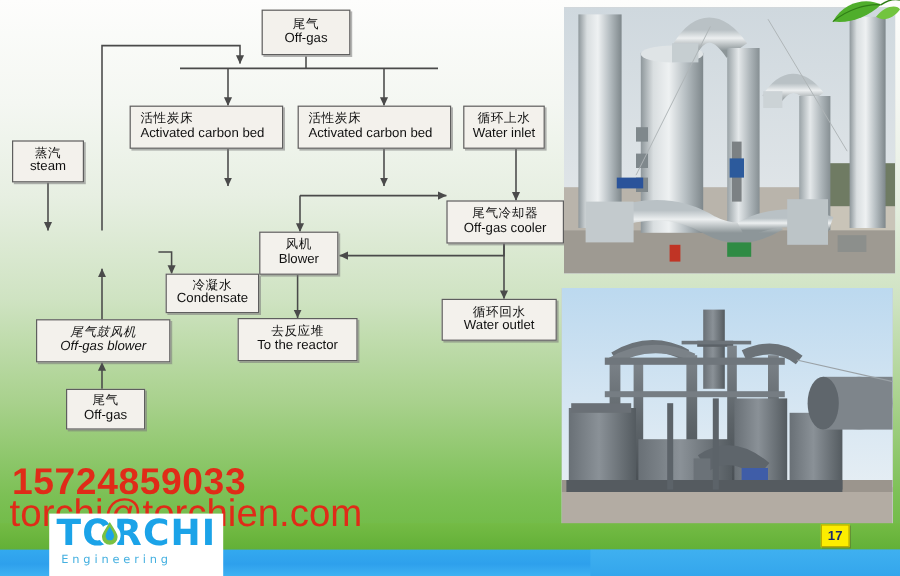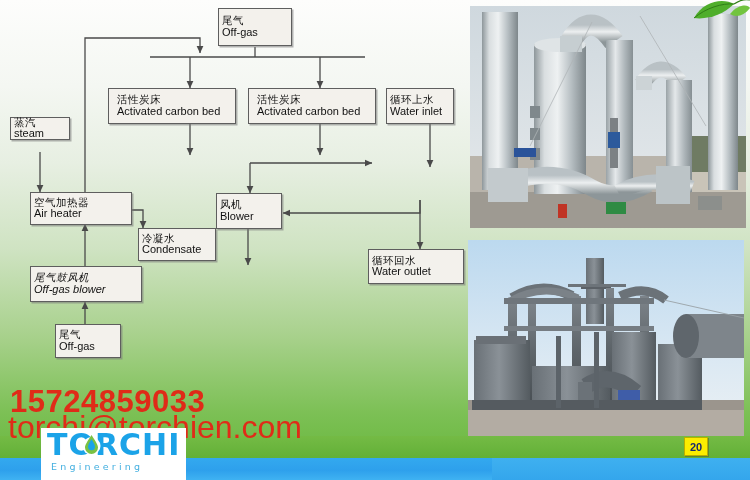--- a/index.html
+++ b/index.html
@@ -27,21 +27,21 @@
   }
 
   
   #flow{position:absolute;left:0;top:0;width:470px;height:400px;}
   .node{
     position:absolute;box-sizing:border-box;
     background:#f3f1ec;
     border:1px solid #5e5e5e;
     box-shadow:1.5px 1.5px 0 rgba(120,120,120,.55);
     color:#111;
-    display:flex;flex-direction:column;justify-content:center;
+    display:flex;flex-direction:column;align-items:center;justify-content:center;
     line-height:1.08;
     padding:1px 3px;
   }
   .node .cn{font-family:"DejaVu Sans","Liberation Sans",sans-serif;font-size:10.5px;letter-spacing:.5px;}
   .node .en{font-size:11px;white-space:nowrap;}
   svg#wires{position:absolute;left:0;top:0;width:470px;height:400px;pointer-events:none;}
 
   
   .photo{position:absolute;background:#c9cdd0;overflow:hidden;}
   .photo-top{left:470px;top:6px;width:276px;height:222px;}
@@ -142,30 +142,30 @@
     <div class="node" style="left:248px;top:88px;width:128px;height:36px;align-items:flex-start;padding-left:8px;">
       <span class="cn">活性炭床</span>
       <span class="en">Activated carbon bed</span>
     </div>
 
     <div class="node" style="left:386px;top:88px;width:68px;height:36px;">
       <span class="cn">循环上水</span>
       <span class="en">Water inlet</span>
     </div>
 
-    <div class="node" style="left:10px;top:117px;width:60px;height:23px;">
+    <div class="node" style="left:10px;top:117px;width:60px;height:35px;">
       <span class="cn">蒸汽</span>
       <span class="en">steam</span>
     </div>
 
-
-    <div class="node" style="left:30px;top:192px;width:102px;height:33px;">
-      <span class="cn">空气加热器</span>
-      <span class="en">Air heater</span>
-    </div>
+    <div class="node" style="left:372px;top:167px;width:98px;height:36px;">
+      <span class="cn">尾气冷却器</span>
+      <span class="en">Off-gas cooler</span>
+    </div>
+
 
     <div class="node" style="left:138px;top:228px;width:78px;height:33px;">
       <span class="cn">冷凝水</span>
       <span class="en">Condensate</span>
     </div>
 
     <div class="node" style="left:216px;top:193px;width:66px;height:36px;">
       <span class="cn">风机</span>
       <span class="en">Blower</span>
     </div>
@@ -173,20 +173,24 @@
     <div class="node" style="left:368px;top:249px;width:96px;height:35px;">
       <span class="cn">循环回水</span>
       <span class="en">Water outlet</span>
     </div>
 
     <div class="node" style="left:30px;top:266px;width:112px;height:36px;font-style:italic;">
       <span class="cn">尾气鼓风机</span>
       <span class="en">Off-gas blower</span>
     </div>
 
+    <div class="node" style="left:198px;top:265px;width:100px;height:36px;">
+      <span class="cn">去反应堆</span>
+      <span class="en">To the reactor</span>
+    </div>
 
     <div class="node" style="left:55px;top:324px;width:66px;height:34px;">
       <span class="cn">尾气</span>
       <span class="en">Off-gas</span>
     </div>
   </div>
 
   <div class="photo photo-top">
     <svg viewBox="0 0 276 222" width="276" height="222" preserveAspectRatio="none">
       <defs>
@@ -323,21 +327,21 @@
       <path d="M4,20 C16,10 32,5 44,6" stroke="#2f7d16" stroke-width="1" fill="none"></path>
       <path d="M40,16 C48,6 58,6 60,10 C54,18 46,20 40,16 Z" fill="#72c43f"></path>
       <path d="M44,6 C50,2 56,1 60,2" stroke="#2f7d16" stroke-width="1.2" fill="none"></path>
     </svg>
   </div>
 
   <div class="band-green"></div>
   <div class="band-blue"></div>
   <div class="band-blue-right"></div>
 
-  <div class="slide-no">20</div>
+  <div class="slide-no">17</div>
 
   <div class="wm wm-tel">15724859033</div>
   <div class="wm wm-mail">torchi@torchien.com</div>
 
   <div class="logo">
     <div class="logo-word">TORCHI</div>
     <div class="logo-drop">
       <svg viewBox="0 0 19 22" width="19" height="22">
         <circle cx="9.5" cy="12" r="9" fill="#ffffff"></circle>
         <path d="M9.5,1 C14,8 16,11 16,13.5 A6.5,6.5 0 0 1 3,13.5 C3,11 5,8 9.5,1 Z" fill="#7ac143"></path>

